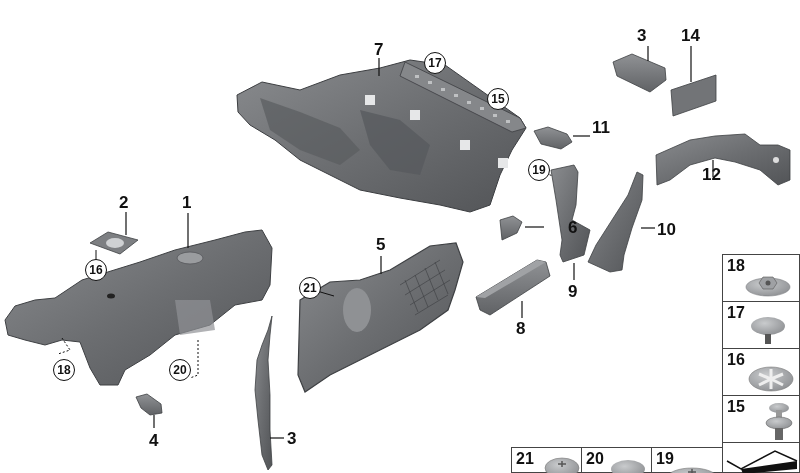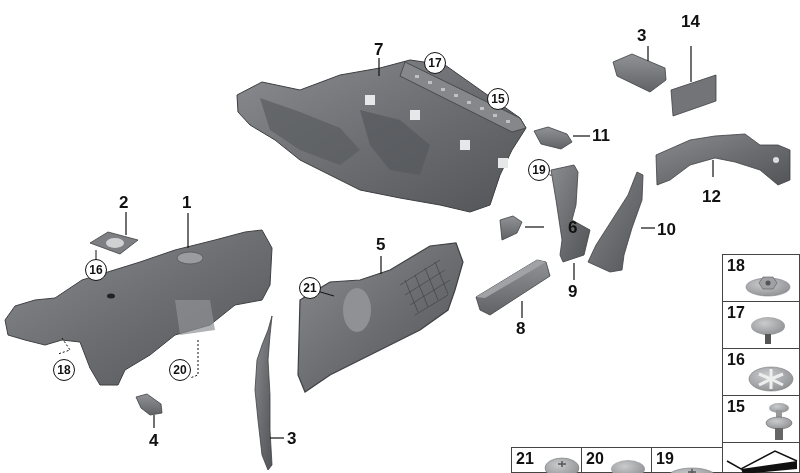--- a/index.html
+++ b/index.html
@@ -139,24 +139,24 @@
 <span class="callout" style="left:182px;top:194px">1</span>
 <span class="callout" style="left:119px;top:194px">2</span>
 <span class="callout" style="left:287px;top:430px">3</span>
 <span class="callout" style="left:149px;top:432px">4</span>
 <span class="callout" style="left:376px;top:236px">5</span>
 <span class="callout" style="left:568px;top:219px">6</span>
 <span class="callout" style="left:374px;top:41px">7</span>
 <span class="callout" style="left:516px;top:320px">8</span>
 <span class="callout" style="left:568px;top:283px">9</span>
 <span class="callout" style="left:657px;top:221px">10</span>
-<span class="callout" style="left:592px;top:127px">11</span>
-<span class="callout" style="left:702px;top:188px">12</span>
+<span class="callout" style="left:592px;top:119px">11</span>
+<span class="callout" style="left:702px;top:166px">12</span>
 <span class="callout" style="left:637px;top:27px">3</span>
-<span class="callout" style="left:681px;top:13px">14</span>
+<span class="callout" style="left:681px;top:27px">14</span>
 
 <span class="ring" style="left:487px;top:88px">15</span>
 <span class="ring" style="left:85px;top:259px">16</span>
 <span class="ring" style="left:424px;top:52px">17</span>
 <span class="ring" style="left:53px;top:359px">18</span>
 <span class="ring" style="left:528px;top:159px">19</span>
 <span class="ring" style="left:169px;top:359px">20</span>
 <span class="ring" style="left:299px;top:277px">21</span>
 
 <div>

